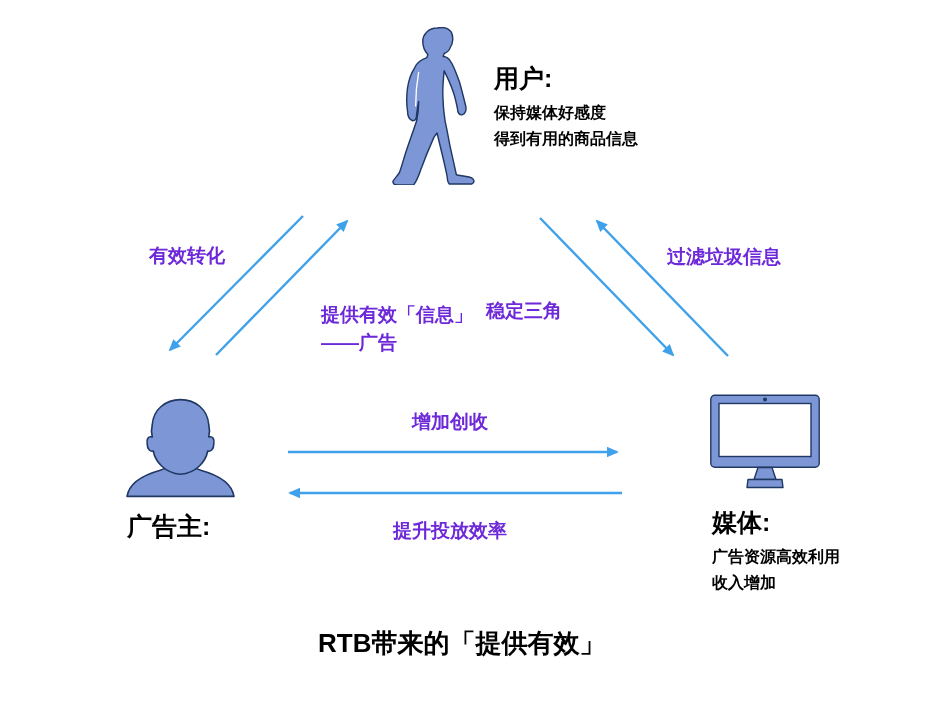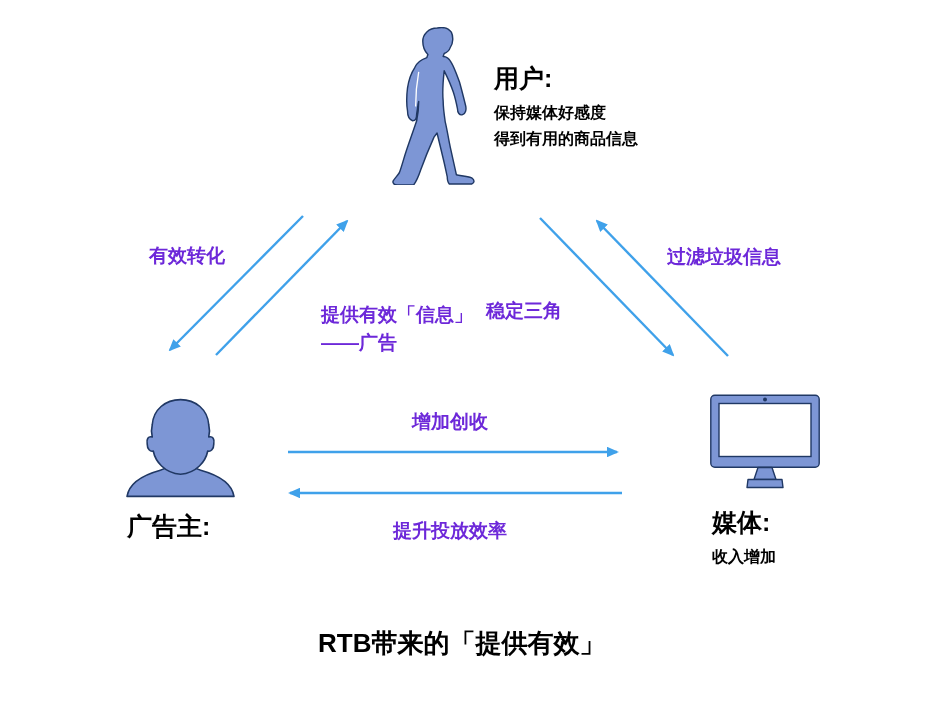--- a/index.html
+++ b/index.html
@@ -139,20 +139,21 @@
       <rect x="9" y="9" width="92" height="53" fill="#ffffff" stroke="#203864" stroke-width="1.4"></rect>
       <circle cx="55" cy="5" r="2" fill="#203864"></circle>
       <path d="M 48 73 L 62 73 L 66 85 L 44 85 Z" fill="#7d96d5" stroke="#203864" stroke-width="1.4" stroke-linejoin="round"></path>
       <path d="M 38 85 L 72 85 L 73 93 L 37 93 Z" fill="#7d96d5" stroke="#203864" stroke-width="1.4" stroke-linejoin="round"></path>
     </svg>
   </div>
 
   <div class="abs media-text">
     <div class="node-title">媒体:</div>
     <div class="node-lines">
+      <div class="node-line">广告资源高效利用</div>
       <div class="node-line">收入增加</div>
     </div>
   </div>
 
   <div class="edge-label" style="left:149px;top:242px;">有效转化</div>
 
   <div class="edge-label" style="left:289px;top:301px;margin-left:32px;">
     <div>提供有效「信息」</div>
     <div>——广告</div>
   </div>

